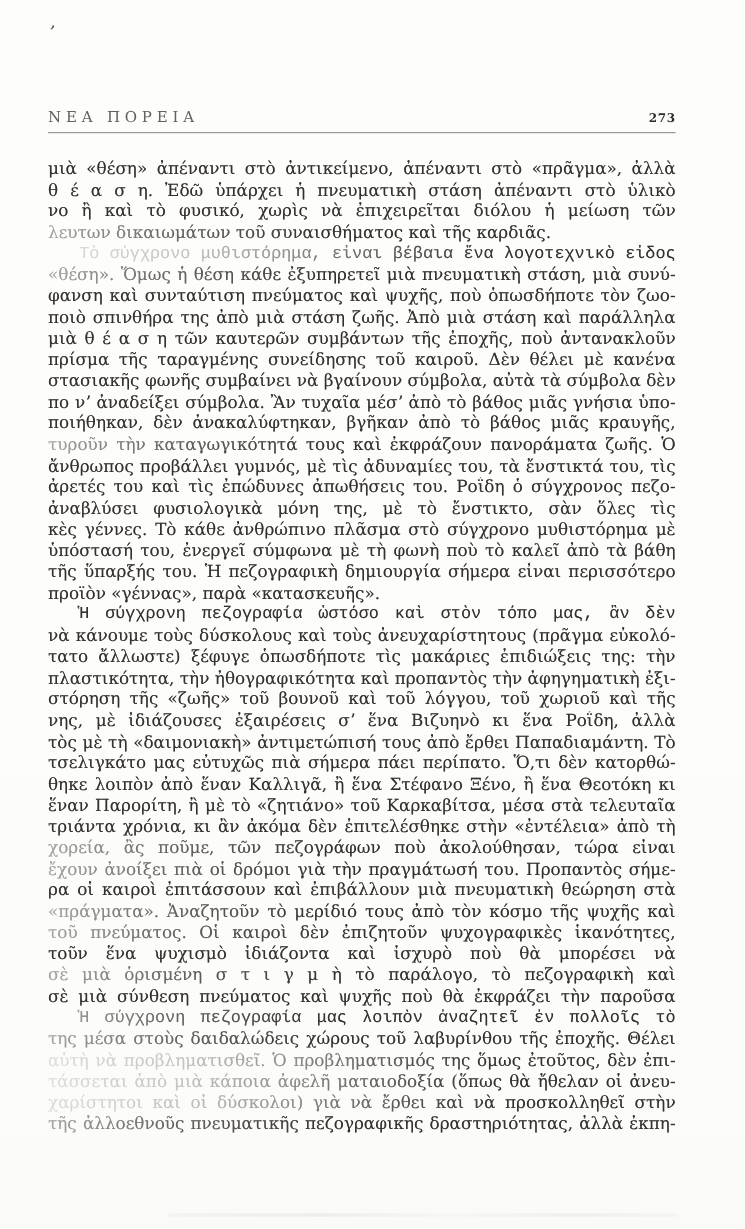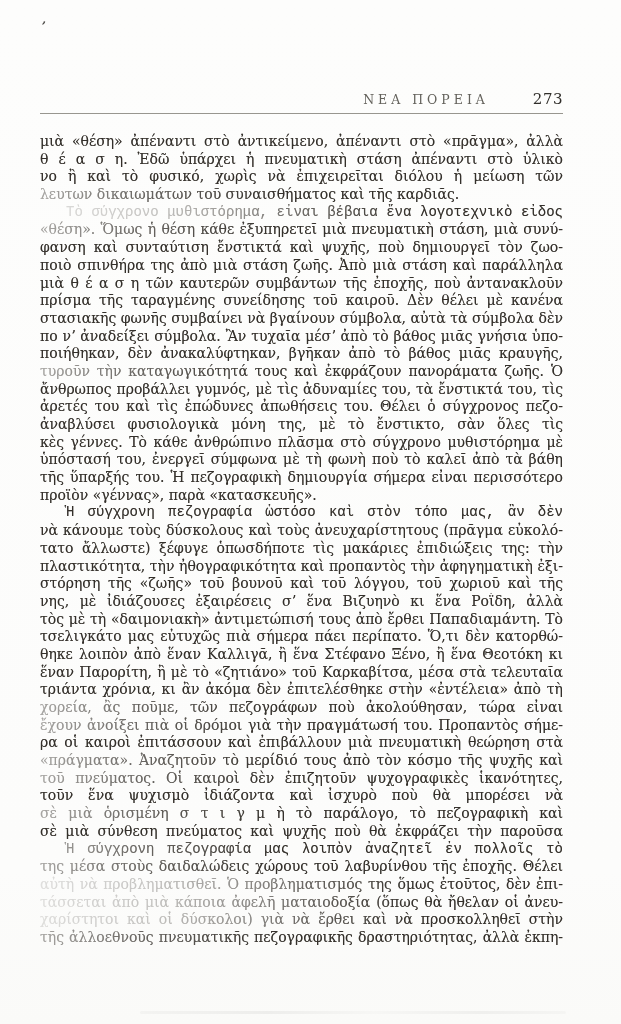--- a/index.html
+++ b/index.html
@@ -22,33 +22,33 @@
     font-size: 15px;
     color: #4c4a46;
     transform: rotate(12deg);
   }
   .page-header {
     position: absolute;
     left: 40px;
     top: 90px;
     width: 523px;
     display: flex;
-    justify-content: flex-end;
+    justify-content: space-between;
     align-items: baseline;
     border-bottom: 1px solid #98968f;
     padding-bottom: 5px;
   }
   .journal-title {
     font-size: 12.5px;
     letter-spacing: 4px;
     color: #63615b;
   }
   .page-number {
-    font-size: 15px;
-    font-weight: normal;
+    font-size: 10px;
+    font-weight: bold;
     color: #2f2d29;
     letter-spacing: 0.5px;
     margin-left: 44px;
   }
   .text-block {
     position: absolute;
     left: 40px;
     top: 133px;
     width: 523px;
     color: #34302b;
@@ -101,30 +101,30 @@
   <div class="text-block">
       <div class="paragraph">
         <div class="line">μιὰ «θέση» ἀπέναντι στὸ ἀντικείμενο, ἀπέναντι στὸ «πρᾶγμα», ἀλλὰ γιὰ</div>
         <div class="line">θ έ α σ η. Ἐδῶ ὑπάρχει ἡ πνευματικὴ στάση ἀπέναντι στὸ ὑλικὸ φαινόμε-</div>
         <div class="line">νο ἢ καὶ τὸ φυσικό, χωρὶς νὰ ἐπιχειρεῖται διόλου ἡ μείωση τῶν ἀπαρασά-</div>
         <div class="line para-end fade-left">λευτων δικαιωμάτων τοῦ συναισθήματος καὶ τῆς καρδιᾶς.</div>
       </div>
       <div class="paragraph">
         <div class="line indent fade-strong">Τὸ σύγχρονο μυθιστόρημα, εἶναι βέβαια ἕνα λογοτεχνικὸ εἶδος μὲ</div>
         <div class="line fade-left">«θέση». Ὅμως ἡ θέση κάθε ἐξυπηρετεῖ μιὰ πνευματικὴ στάση, μιὰ συνύ-</div>
-        <div class="line">φανση καὶ συνταύτιση ἔνστικτά καὶ ψυχῆς, ποὺ δημιουργεῖ τὸν ζωο-</div>
+        <div class="line">φανση καὶ συνταύτιση πνεύματος καὶ ψυχῆς, ποὺ ὁπωσδήποτε τὸν ζωο-</div>
         <div class="line">ποιὸ σπινθήρα της ἀπὸ μιὰ στάση ζωῆς. Ἀπὸ μιὰ στάση καὶ παράλληλα</div>
         <div class="line">μιὰ θ έ α σ η τῶν καυτερῶν συμβάντων τῆς ἐποχῆς, ποὺ ἀντανακλοῦν στὸ</div>
         <div class="line">πρίσμα τῆς ταραγμένης συνείδησης τοῦ καιροῦ. Δὲν θέλει μὲ κανένα τρό-</div>
         <div class="line">στασιακῆς φωνῆς συμβαίνει νὰ βγαίνουν σύμβολα, αὐτὰ τὰ σύμβολα δὲν</div>
         <div class="line">πο νʼ ἀναδείξει σύμβολα. Ἂν τυχαῖα μέσʼ ἀπὸ τὸ βάθος μιᾶς γνήσια ὑπο-</div>
         <div class="line">ποιήθηκαν, δὲν ἀνακαλύφτηκαν, βγῆκαν ἀπὸ τὸ βάθος μιᾶς κραυγῆς, μαρ-</div>
         <div class="line fade-left">τυροῦν τὴν καταγωγικότητά τους καὶ ἐκφράζουν πανοράματα ζωῆς. Ὁ</div>
         <div class="line">ἄνθρωπος προβάλλει γυμνός, μὲ τὶς ἀδυναμίες του, τὰ ἔνστικτά του, τὶς</div>
-        <div class="line">ἀρετές του καὶ τὶς ἐπώδυνες ἀπωθήσεις του. Θέλει ὁ σύγχρονος πεζο-</div>
+        <div class="line">ἀρετές του καὶ τὶς ἐπώδυνες ἀπωθήσεις του. Ροΐδη ὁ σύγχρονος πεζο-</div>
         <div class="line">ἀναβλύσει φυσιολογικὰ μόνη της, μὲ τὸ ἔνστικτο, σὰν ὅλες τὶς φυσιολογι-</div>
         <div class="line">κὲς γέννες. Τὸ κάθε ἀνθρώπινο πλᾶσμα στὸ σύγχρονο μυθιστόρημα μὲ τὴν</div>
         <div class="line">ὑπόστασή του, ἐνεργεῖ σύμφωνα μὲ τὴ φωνὴ ποὺ τὸ καλεῖ ἀπὸ τὰ βάθη</div>
         <div class="line">τῆς ὕπαρξής του. Ἡ πεζογραφικὴ δημιουργία σήμερα εἶναι περισσότερο</div>
         <div class="line para-end">προϊὸν «γέννας», παρὰ «κατασκευῆς».</div>
       </div>
       <div class="paragraph">
         <div class="line indent">Ἡ σύγχρονη πεζογραφία ὡστόσο καὶ στὸν τόπο μας, ἂν δὲν θέλουμε</div>
         <div class="line">νὰ κάνουμε τοὺς δύσκολους καὶ τοὺς ἀνευχαρίστητους (πρᾶγμα εὐκολό-</div>
         <div class="line">τατο ἄλλωστε) ξέφυγε ὁπωσδήποτε τὶς μακάριες ἐπιδιώξεις της: τὴν ἠθο-</div>

